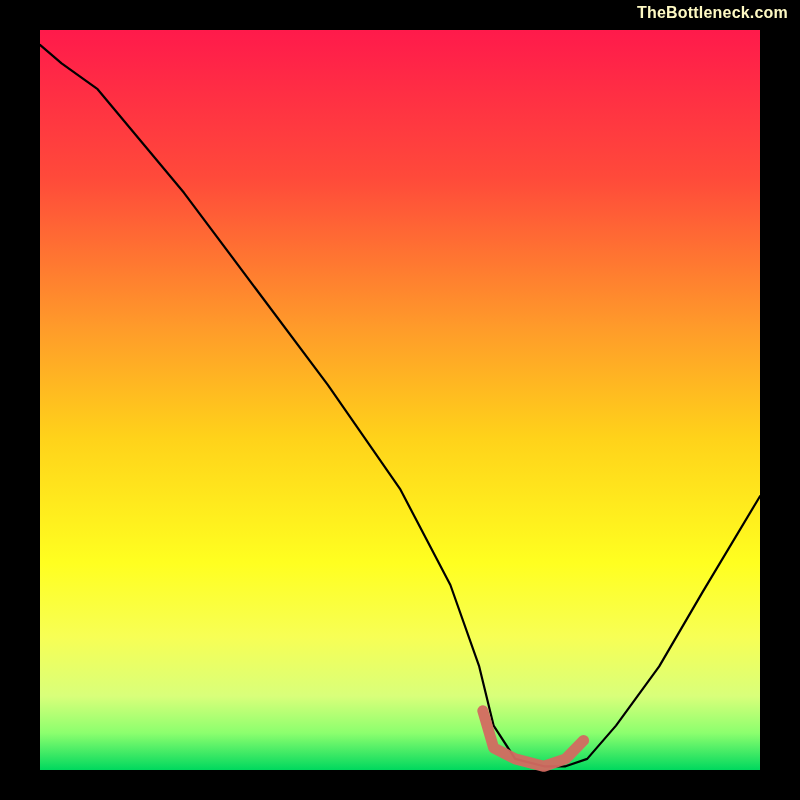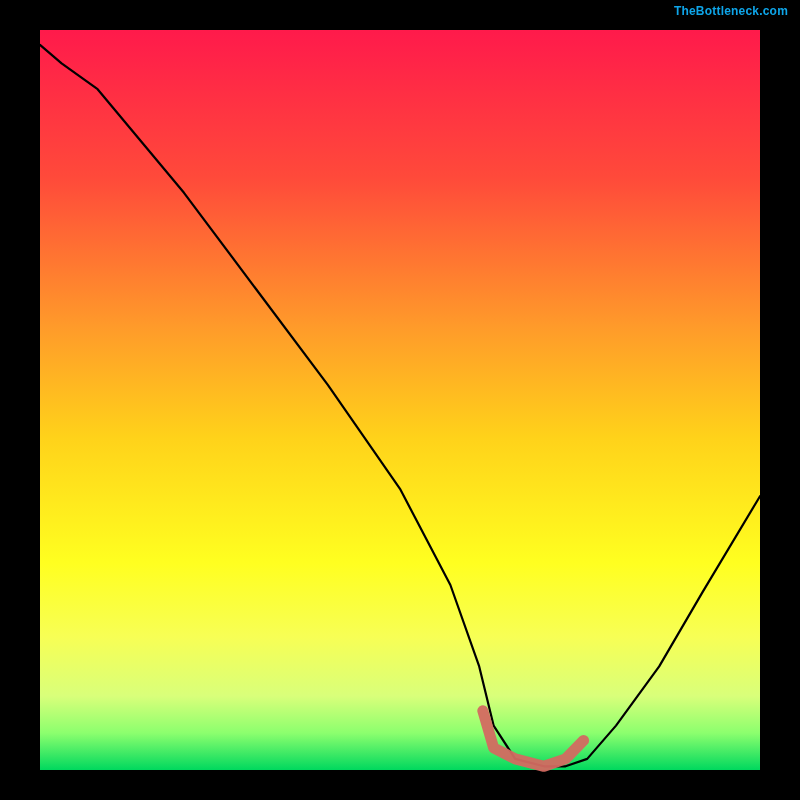--- a/index.html
+++ b/index.html
@@ -13,23 +13,23 @@
   }
   #container {
     position: relative;
     width: 800px;
     height: 800px;
   }
   #watermark {
     position: absolute;
     top: 4px;
     right: 12px;
-    font-size: 12px;
+    font-size: 16px;
     font-weight: bold;
-    color: #0ea5e9;
+    color: #fef9c3;
     letter-spacing: 0.2px;
     z-index: 10;
   }
   svg {
     display: block;
   }
 </style>
 </head>
 <body>
 

